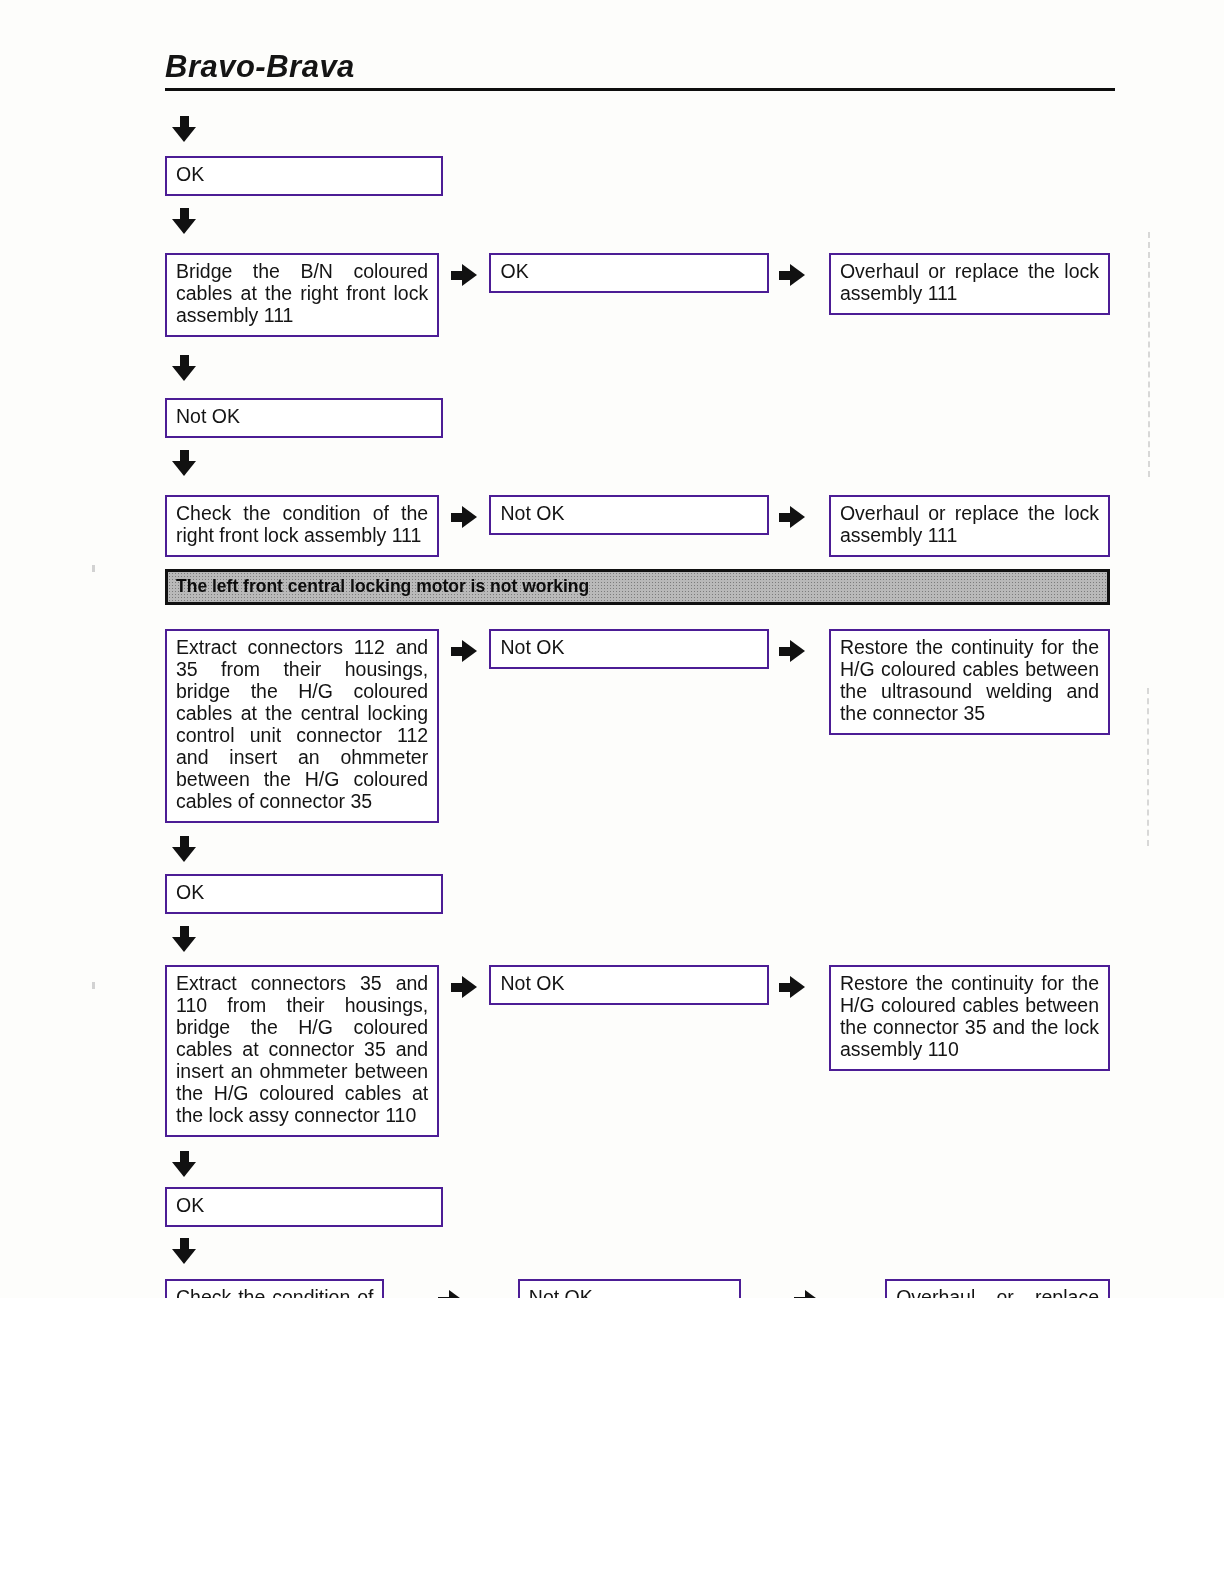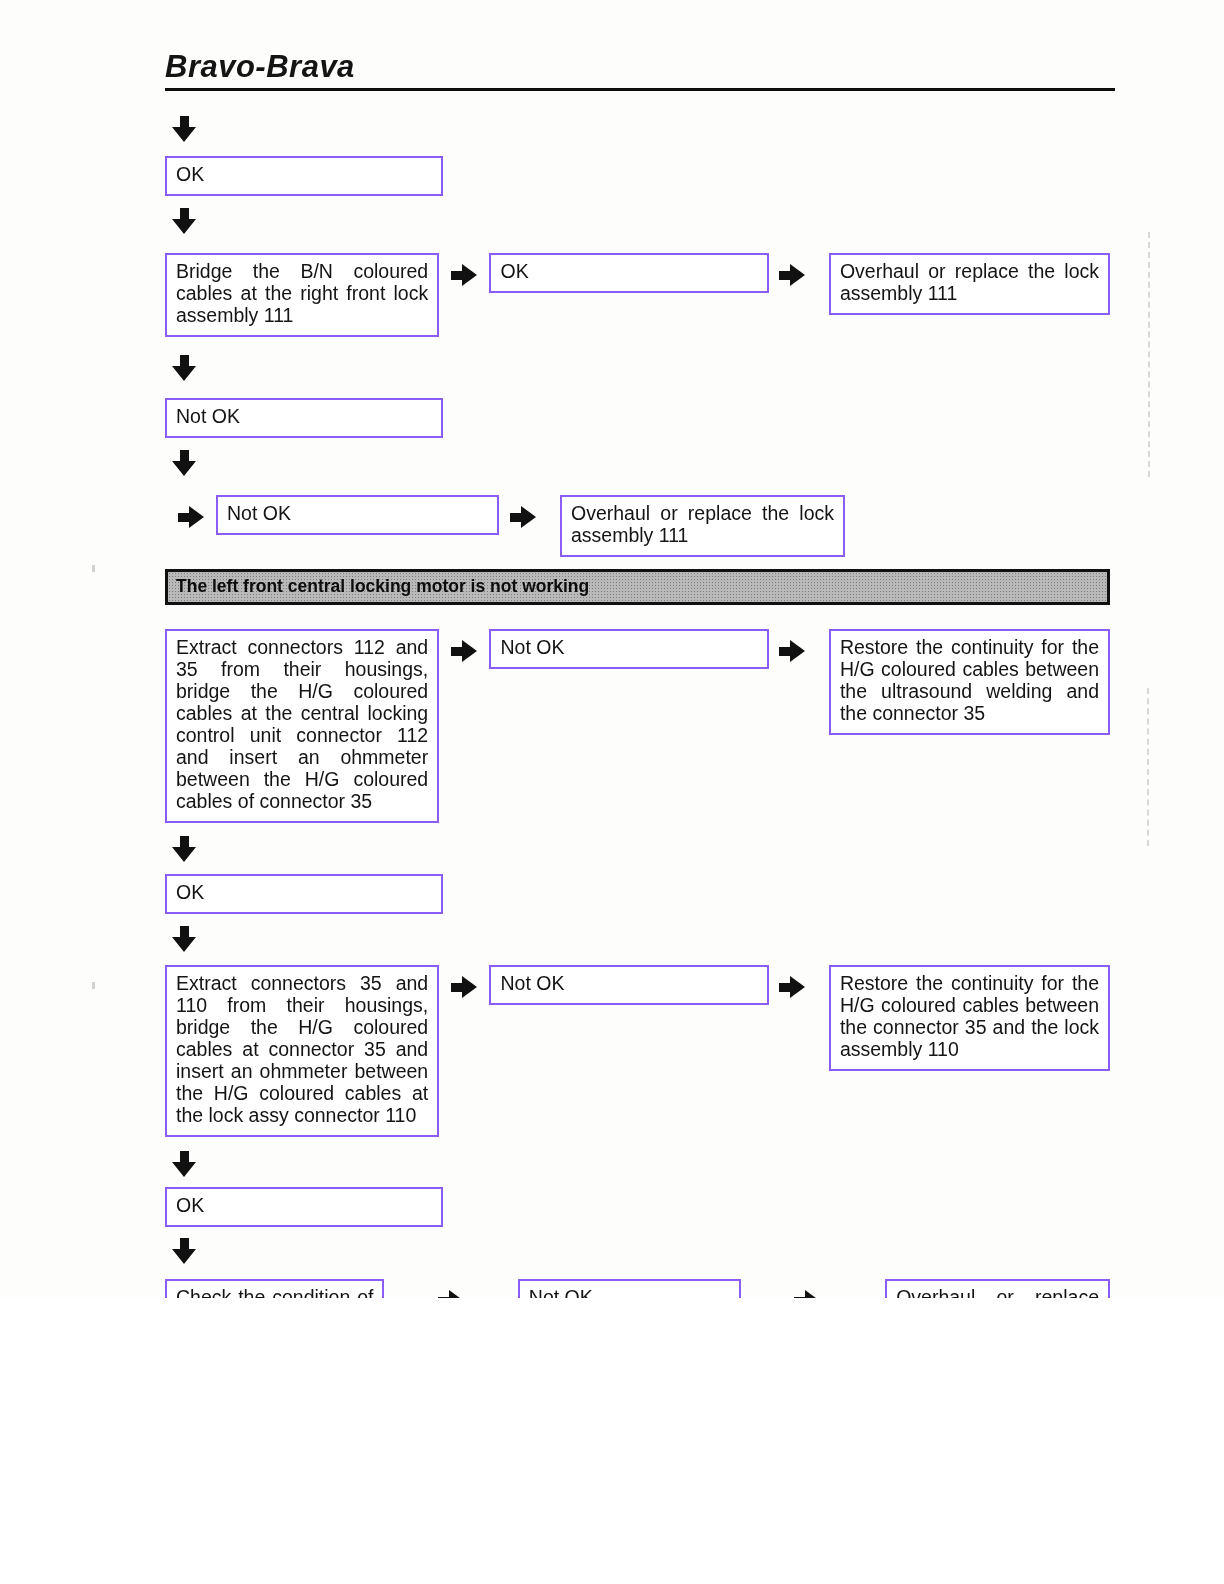--- a/index.html
+++ b/index.html
@@ -17,21 +17,21 @@
   .model{font-size:31px;font-weight:bold;font-style:italic;letter-spacing:.5px;padding-top:4px;}
   .titles{text-align:right;}
   .title{font-size:35px;font-weight:bold;line-height:39px;letter-spacing:.3px;}
   .subtitle{font-size:23px;font-weight:bold;line-height:27px;}
   .rule{border-top:3px solid #0e0e0e;margin-top:3px;}
   .section{text-align:right;font-size:31px;font-weight:bold;margin-top:4px;line-height:34px;}
   
   .flow{margin-left:165px;width:945px;}
   .box{
     box-sizing:border-box;
-    border:2px solid #8b5cf6;
+    border:2px solid #4c1d95;
     background:#fff;
     padding:5px 9px 9px;
     font-size:19.5px;
     line-height:22px;
     text-align:justify;
   }
   .c1{width:278px;}
   .c2{width:283px;}
   .c3{width:285px;margin-left:13px;}
   .status{min-height:40px;text-align:left;}
@@ -132,20 +132,21 @@
       </div>
 
     <div class="box c1 status mt17">Not OK</div>
 
     <div class="arrow-down mt12">
         <span class="shaft"></span>
         <span class="head"></span>
       </div>
 
     <div class="frow mt19">
+      <div class="box c1">Check the condition of the right front lock assembly 111</div>
       <div class="gap g1">
           <span class="arrow-right">
             <span class="shaft"></span>
             <span class="head"></span>
           </span>
         </div>
       <div class="box c2 status">Not OK</div>
       <div class="gap g2">
           <span class="arrow-right">
             <span class="shaft"></span>

